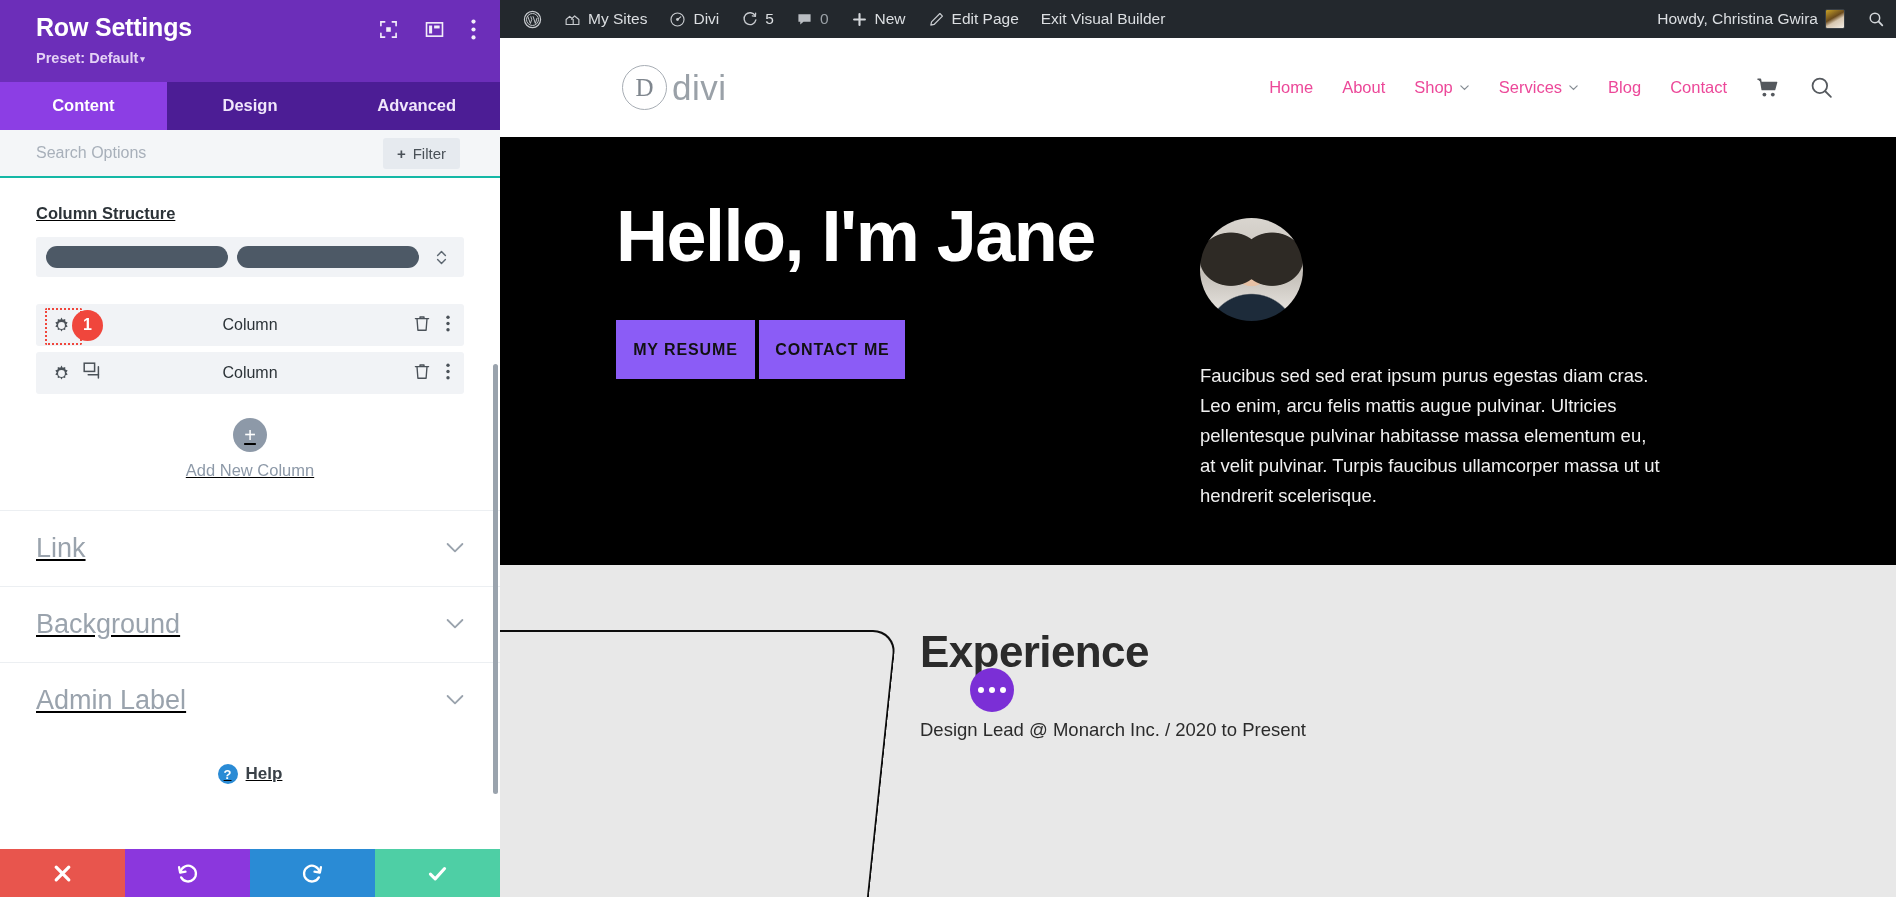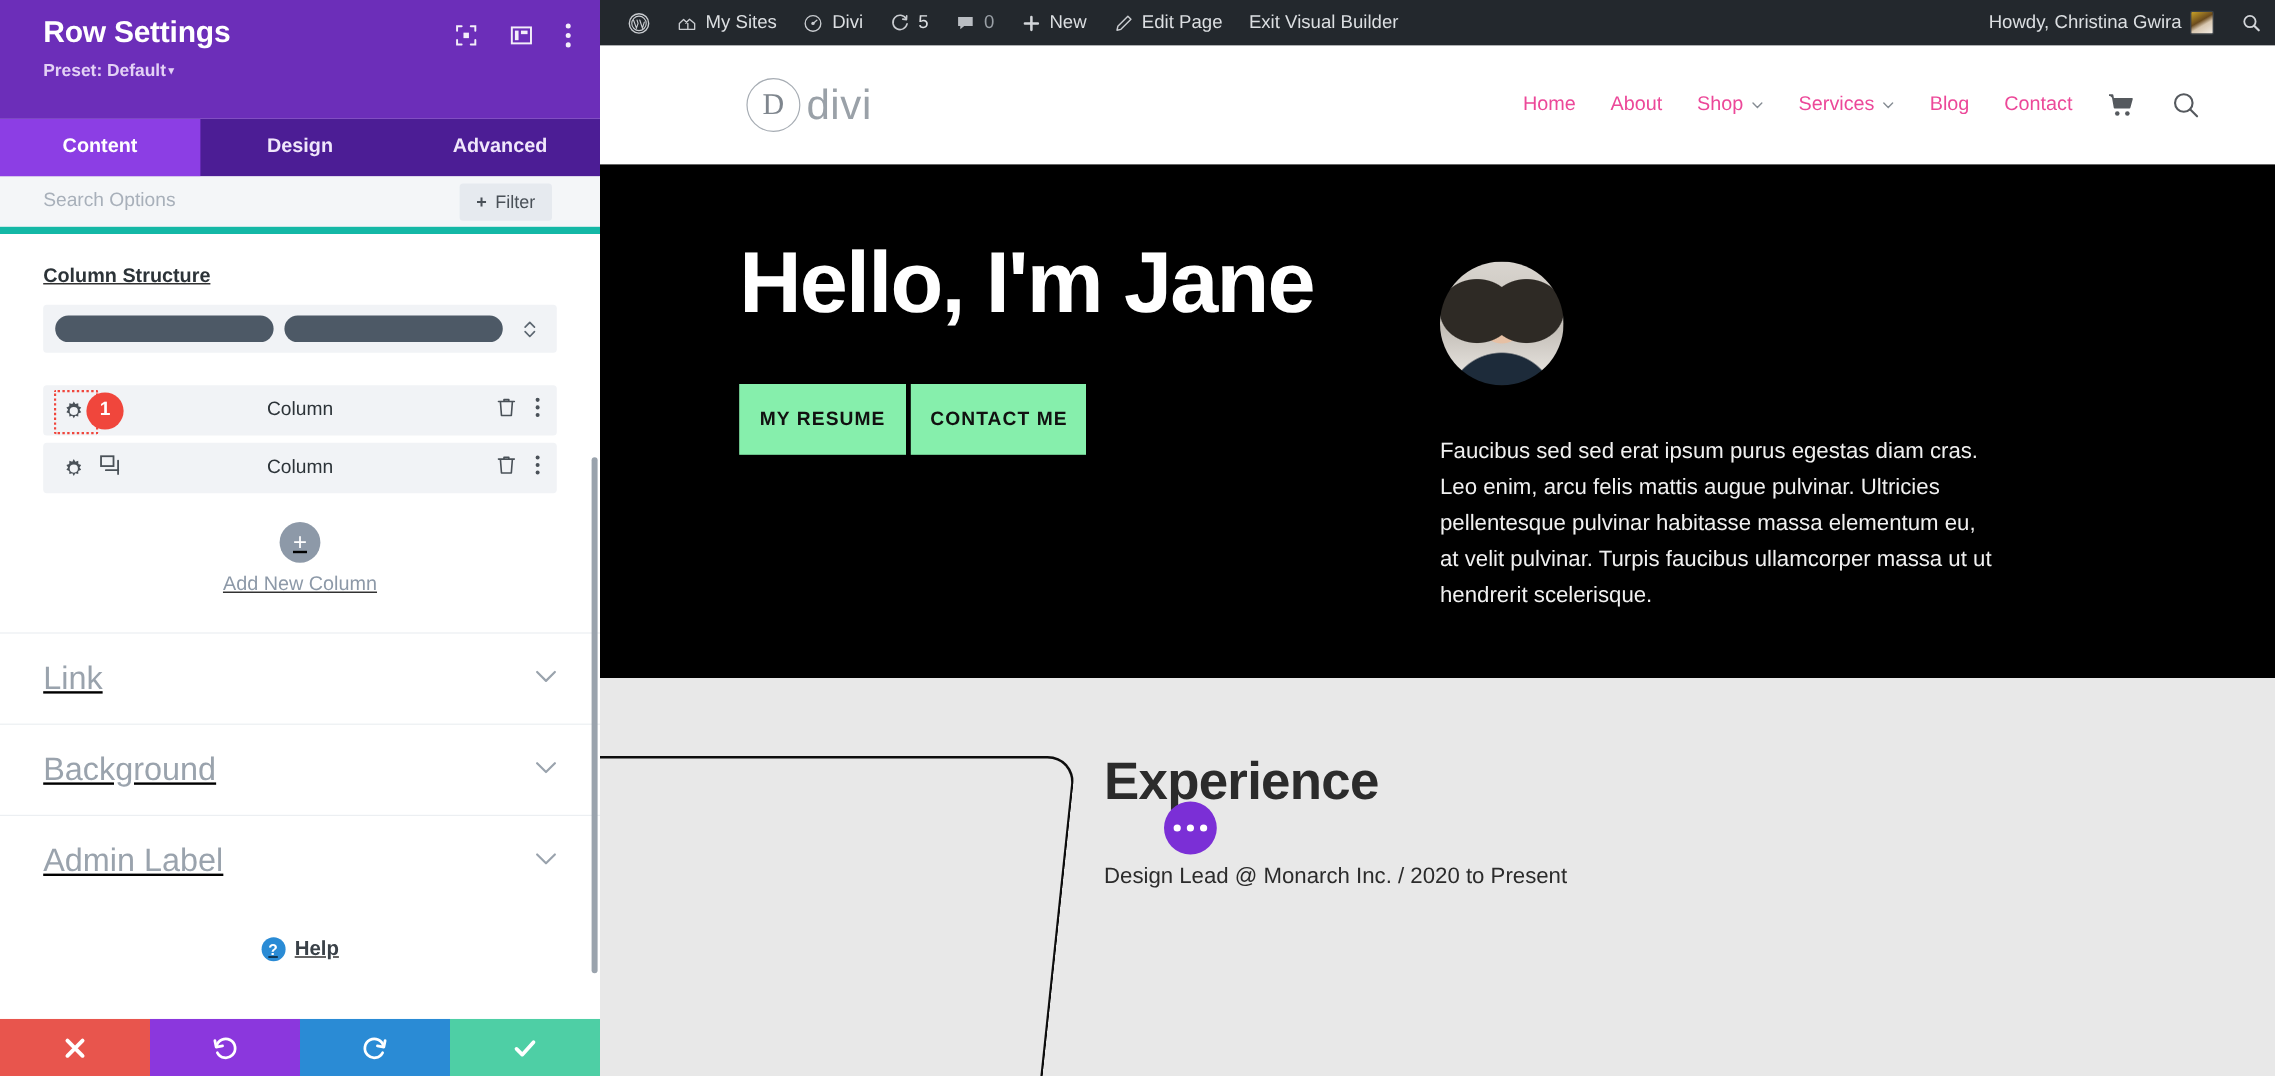--- a/index.html
+++ b/index.html
@@ -13,21 +13,21 @@
   
   #settings-panel {
     position: absolute; left: 0; top: 0;
     width: 500px; height: 897px;
     background: #fff;
     display: flex; flex-direction: column;
     z-index: 40;
   }
   .panel-header {
     background: #6c2eb9; color: #fff;
-    padding: 14px 24px 32px 36px;
+    padding: 14px 24px 16px 36px;
     position: relative;
   }
   .panel-header-row { display: flex; align-items: flex-start; }
   .panel-title {
     font-size: 25px; font-weight: bold; letter-spacing: -0.2px;
     line-height: 1.1; flex: 1;
   }
   .panel-header-icons { display: flex; align-items: center; gap: 27px; padding-top: 5px; }
   .hdr-ico { opacity: .92; cursor: pointer; display: block; }
   .panel-preset {
@@ -39,21 +39,21 @@
   .panel-tabs { display: flex; background: #4c1d95; }
   .panel-tab {
     flex: 1; text-align: center; padding: 14px 0 15px;
     font-size: 16.5px; font-weight: bold; color: #f0e6fb;
     cursor: pointer;
   }
   .panel-tab.active { background: #8c3ee4; color: #fff; }
 
   .panel-search {
     display: flex; align-items: center;
-    background: #f4f6f8; border-bottom: 6px solid #14b8a6;
+    background: #f4f6f8; border-bottom: 2px solid #14b8a6;
     padding: 0 40px 0 36px; height: 48px;
     position: relative;
   }
   .panel-search input {
     flex: 1; border: none; background: transparent;
     font-size: 16px; color: #33383f; outline: none;
     font-family: "Liberation Sans", sans-serif;
   }
   .panel-search input::placeholder { color: #a8b0ba; }
   .filter-btn {
@@ -205,21 +205,21 @@
     padding: 63px 0 0 116px;
     display: flex;
   }
   .hero-left { width: 520px; }
   .hero-eyebrow { color: #fff; font-size: 18.5px; margin-bottom: 22px; }
   .hero-title {
     color: #fff; font-size: 72px; font-weight: bold;
     letter-spacing: -1.5px; line-height: 1; margin-bottom: 48px;
   }
   .hero-btn {
-    background: #86efac; color: #111;
+    background: #8b5cf6; color: #111;
     font-size: 16px; font-weight: bold; letter-spacing: .9px;
     display: inline-flex; align-items: center; justify-content: center;
     height: 59px; cursor: pointer; margin-bottom: 23px;
   }
   .hero-btn.resume  { width: 139px; }
   .hero-btn.contact { width: 146px; }
   .hero-right { margin-left: 64px; padding-top: 18px; }
   .hero-avatar {
     width: 103px; height: 103px; border-radius: 50%;
     background:

